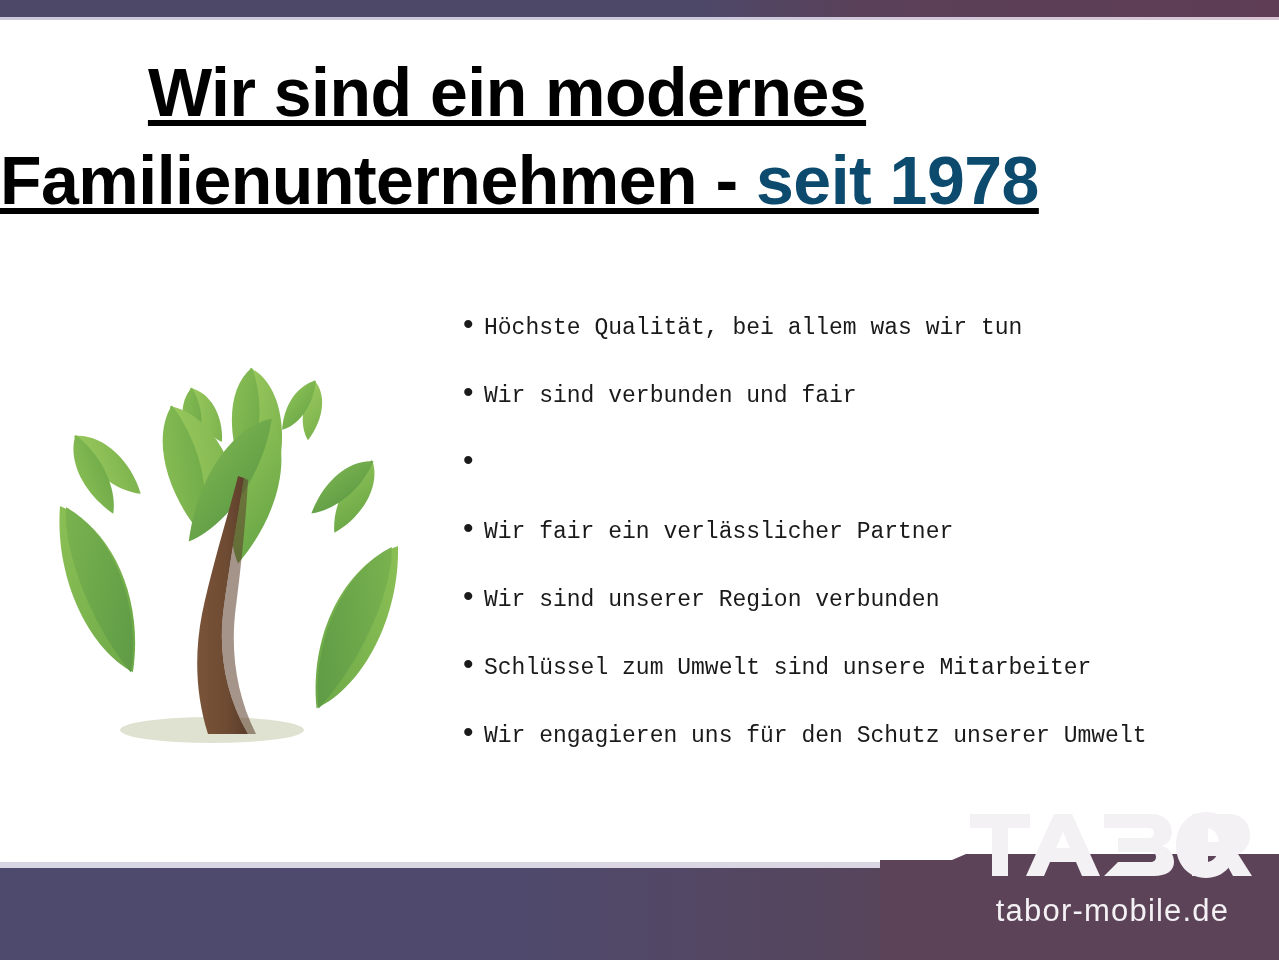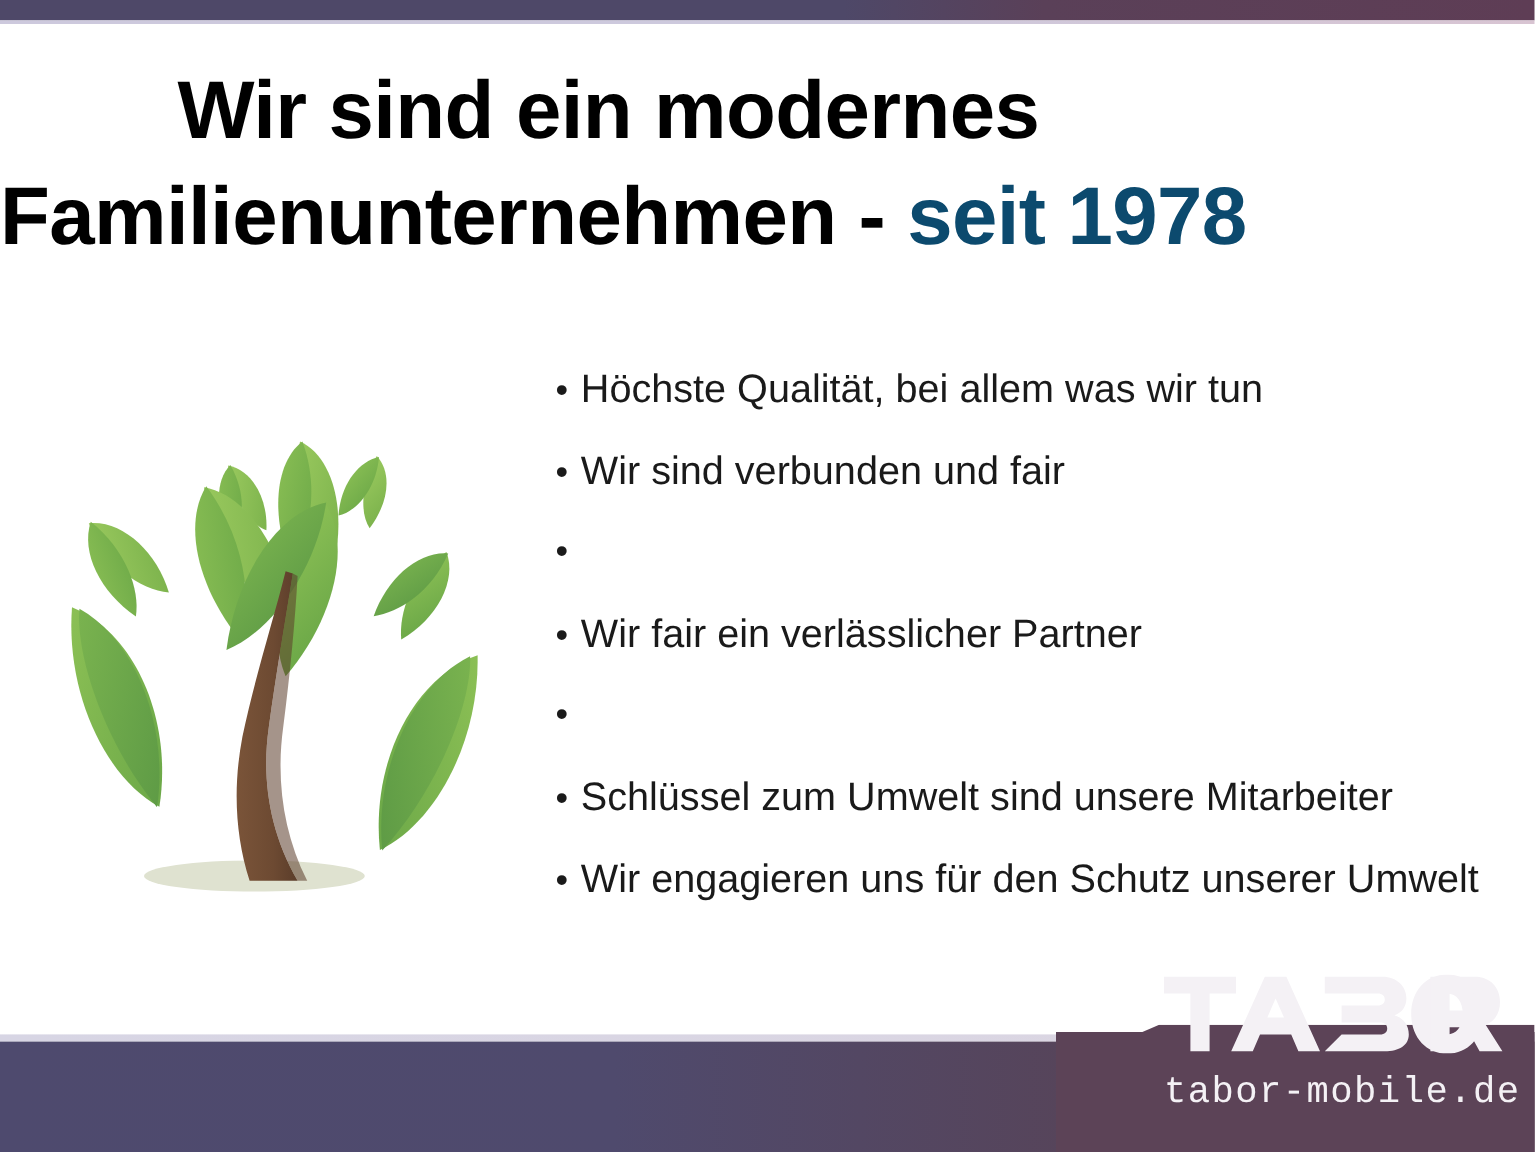--- a/index.html
+++ b/index.html
@@ -42,20 +42,21 @@
     top: 48px;
     width: 1014px;
     text-align: center;
     font-family: "Liberation Sans Narrow", "Liberation Sans", sans-serif;
     font-weight: 700;
     font-size: 68px;
     line-height: 88px;
     letter-spacing: -0.5px;
     color: #000000;
     white-space: nowrap;
+    text-decoration: underline;
   }
   .headline .line { display: block; }
   .headline .accent { color: #0c4a6e; }
 
   
   .bullets {
     position: absolute;
     left: 455px;
     top: 305px;
     width: 810px;
@@ -70,22 +71,22 @@
     width: 29px;
     font-size: 30px;
     line-height: 38px;
     color: #1a1a1a;
     text-align: left;
     padding-left: 8px;
     box-sizing: border-box;
   }
   .bullet-text {
     flex: 1 1 auto;
-    font-family: Liberation Sans, sans-serif;
-    font-size: 33px;
+    font-family: Liberation Mono, monospace;
+    font-size: 23px;
     line-height: 38px;
     color: #1a1a1a;
     white-space: nowrap;
   }
 
   
   .tree {
     position: absolute;
     left: 22px;
     top: 330px;
@@ -143,21 +144,21 @@
     width: 285px;
     height: 66px;
   }
   .logo-wordmark svg { display:block; width:100%; height:100%; }
   .logo-url {
     position: absolute;
     left: 2px;
     top: 82px;
     width: 285px;
     text-align: center;
-    font-family: Liberation Mono, monospace;
+    font-family: Liberation Sans, sans-serif;
     font-size: 31px;
     line-height: 34px;
     letter-spacing: 1.2px;
     color: #f4f1f5;
     white-space: nowrap;
   }
 </style>
 </head>
 <body>
 
@@ -256,20 +257,21 @@
     </div>
     <div class="bullet-row">
       <span class="bullet-dot">•</span>
     </div>
     <div class="bullet-row">
       <span class="bullet-dot">•</span>
       <span class="bullet-text">Wir fair ein verlässlicher Partner</span>
     </div>
     <div class="bullet-row">
       <span class="bullet-dot">•</span>
+      <span class="bullet-text">Wir sind unserer Region verbunden</span>
     </div>
     <div class="bullet-row">
       <span class="bullet-dot">•</span>
       <span class="bullet-text">Schlüssel zum Umwelt sind unsere Mitarbeiter</span>
     </div>
     <div class="bullet-row">
       <span class="bullet-dot">•</span>
       <span class="bullet-text">Wir engagieren uns für den Schutz unserer Umwelt</span>
     </div>
   </div>

